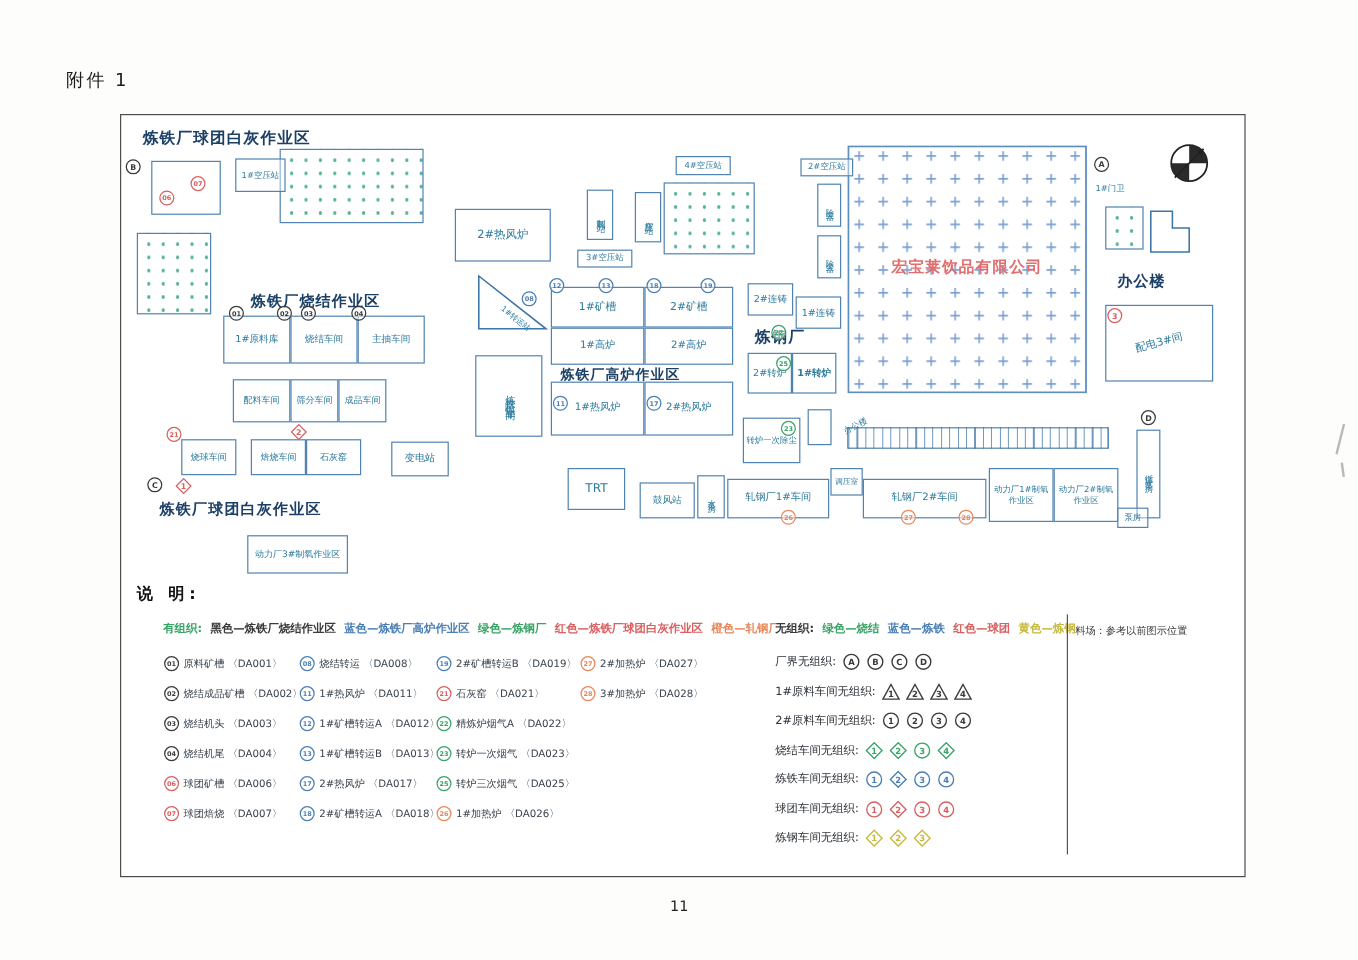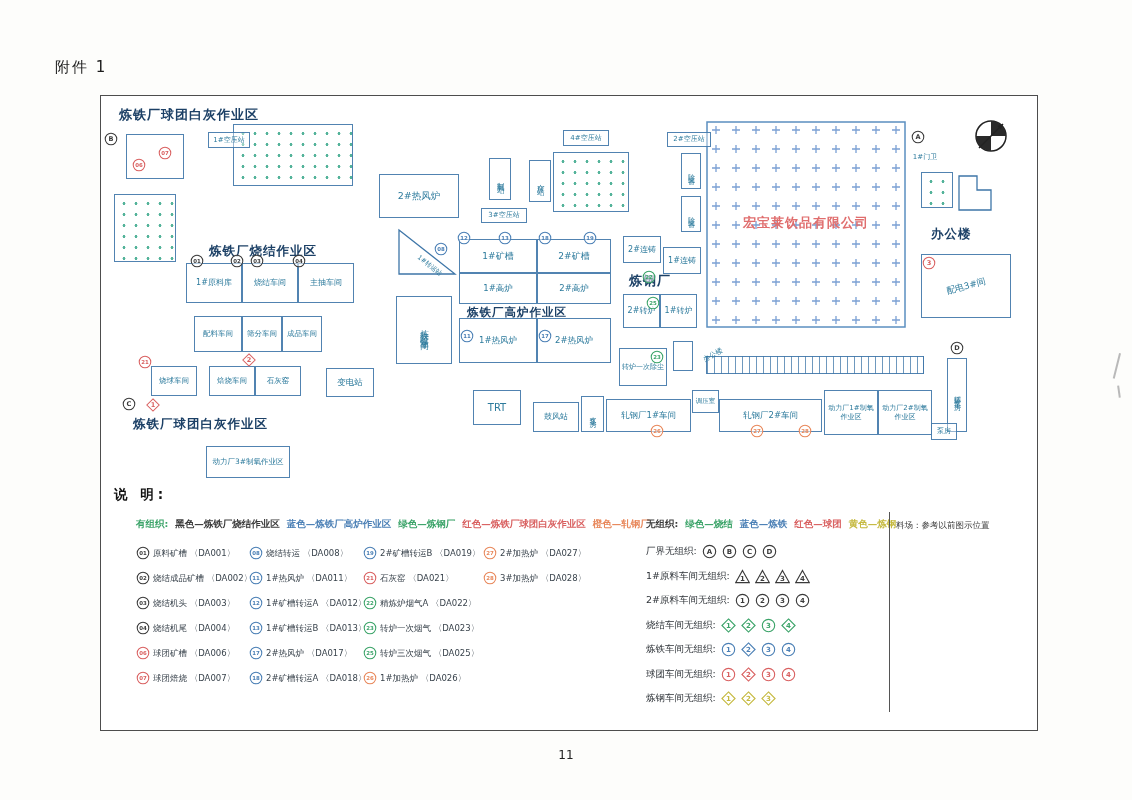--- a/index.html
+++ b/index.html
@@ -82,21 +82,21 @@
   <div class="divider"></div>
   <div class="side-note">料场：参考以前图示位置</div>
 <div class="dots" style="left: 132px; top: 28px; width: 120px; height: 62px;"></div>
     <div class="dots" style="left: 13px; top: 98px; width: 62px; height: 68px;"></div>
     <div class="dots" style="left: 452px; top: 56px; width: 76px; height: 60px;"></div>
     <div class="dots" style="left: 820px; top: 76px; width: 32px; height: 36px;"></div>
     <div class="hatch" style="left: 605px; top: 260px; width: 218px; height: 18px;"></div>
     <div class="bld" style="left: 25px; top: 38px; width: 58px; height: 45px; font-size: 8.5px;">
       <span></span>
     </div>
-    <div class="bld" style="left: 107px; top: 36px; width: 42px; height: 16px; font-size: 7px; text-align: right;">
+    <div class="bld" style="left: 95px; top: 36px; width: 42px; height: 28px; font-size: 7px; text-align: right;">
       <span>1#空压站</span>
     </div>
     <div class="bld" style="left: 278px; top: 78px; width: 80px; height: 44px; font-size: 9.5px;">
       <span>2#热风炉</span>
     </div>
     <div class="bld" style="left: 358px; top: 143px; width: 78px; height: 34px; font-size: 9px;">
       <span>1#矿槽</span>
     </div>
     <div class="bld" style="left: 436px; top: 143px; width: 74px; height: 34px; font-size: 9px;">
       <span>2#矿槽</span>
@@ -163,21 +163,21 @@
     </div>
     <div class="bld" style="left: 522px; top: 140px; width: 38px; height: 27px; font-size: 8px;">
       <span>2#连铸</span>
     </div>
     <div class="bld" style="left: 562px; top: 151px; width: 38px; height: 27px; font-size: 8px;">
       <span>1#连铸</span>
     </div>
     <div class="bld" style="left: 522px; top: 198px; width: 37px; height: 34px; font-size: 8px;">
       <span>2#转炉</span>
     </div>
-    <div class="bld" style="left: 559px; top: 198px; width: 37px; height: 34px; font-size: 8px;">
+    <div class="bld" style="left: 559px; top: 198px; width: 37px; height: 34px; font-size: 8px; font-weight: bold;">
       <span>1#转炉</span>
     </div>
     <div class="bld" style="left: 518px; top: 252px; width: 48px; height: 38px; font-size: 7px;">
       <span>转炉一次除尘</span>
     </div>
     <div class="bld" style="left: 572px; top: 245px; width: 20px; height: 30px; font-size: 8.5px;">
       <span></span>
     </div>
     <div class="bld nobox" style="left: 592px; top: 252px; width: 40px; height: 14px; font-size: 7px; transform: rotate(-28deg);">
       <span>办公楼</span>

